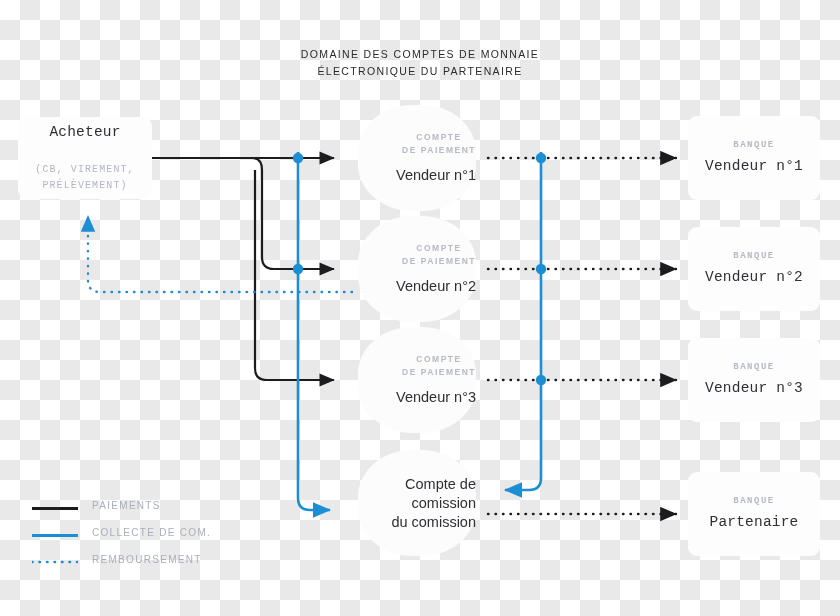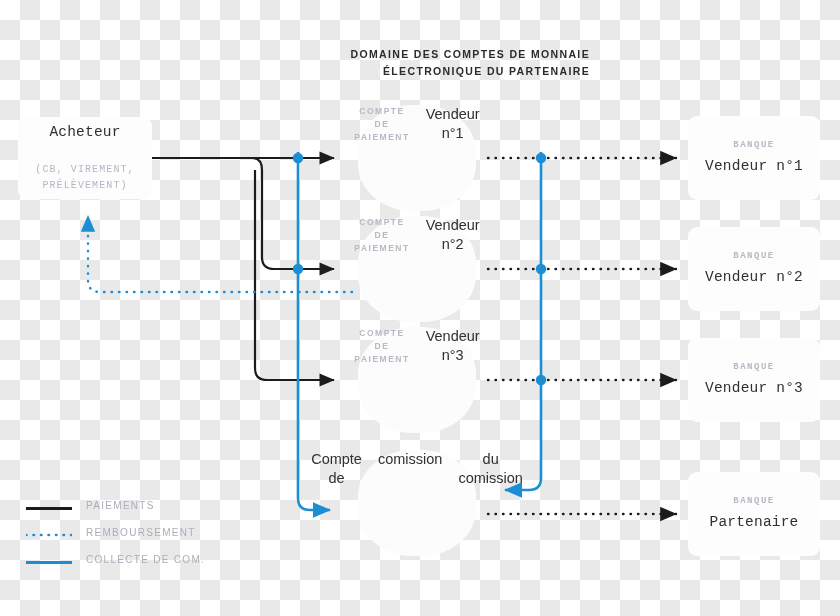--- a/index.html
+++ b/index.html
@@ -12,22 +12,22 @@
       linear-gradient(45deg,#e9e9e9 25%,transparent 25%,transparent 75%,#e9e9e9 75%),
       linear-gradient(45deg,#e9e9e9 25%,transparent 25%,transparent 75%,#e9e9e9 75%);
     background-size:40px 40px;
     background-position:0 0,20px 20px;
   }
   .stage{position:absolute;left:0;top:0;width:840px;height:616px;}
   .svg-layer{position:absolute;left:0;top:0;width:840px;height:616px;}
 
   .title{
     position:absolute;left:250px;top:46px;width:340px;
-    text-align:right;
-    font-size:10.5px;letter-spacing:1.35px;font-weight:700;
+    text-align:center;
+    font-size:10.5px;letter-spacing:1.35px;font-weight:400;
     color:#2b2b2e;line-height:17px;
   }
   .title div{white-space:nowrap;}
 
   .card{
     position:absolute;background:#fdfdfd;border-radius:9px;
     display:flex;flex-direction:column;align-items:center;justify-content:center;
     text-align:center;
     font-family:Liberation Mono, monospace;
   }
@@ -36,31 +36,30 @@
     text-transform:uppercase;margin-bottom:7px;
   }
   .card .main{font-size:14.5px;color:#2f3034;letter-spacing:.2px;line-height:19px;}
   .card .sub{
     font-size:10px;letter-spacing:1.1px;color:#b2b7c3;line-height:16px;margin-top:20px;
   }
 
   .node{
     position:absolute;background:#fcfcfc;
     border-radius:46% 46% 46% 46% / 44% 44% 44% 44%;
-    display:flex;flex-direction:row;align-items:flex-start;justify-content:center;
+    display:flex;flex-direction:column;align-items:flex-end;justify-content:center;
     text-align:center;
-    gap:16px;
   }
   .node .kicker{
     font-size:8.5px;letter-spacing:1.5px;font-weight:600;color:#b6bac4;
     line-height:13px;margin-bottom:9px;
   }
   .node .main{font-size:14.5px;color:#2f3034;line-height:19px;}
 
-  .legend{position:absolute;left:26px;top:495px;width:240px;}
+  .legend{position:absolute;left:32px;top:495px;width:240px;}
   .legend-row{position:relative;height:27px;}
   .legend-swatch{position:absolute;left:0;top:11px;width:46px;height:4px;}
   .legend-label{
     position:absolute;left:60px;top:5px;
     font-size:10px;letter-spacing:1.3px;color:#a9aeb9;font-weight:500;white-space:nowrap;
   }
 </style>
 </head>
 <body>
 
@@ -173,24 +172,24 @@
     <div class="kicker">BANQUE</div>
     <div class="main">Partenaire</div>
   </div>
 
   <div class="legend">
     <div class="legend-row">
       <div class="legend-swatch" style="background:#1c1c1e;height:2.6px;top:12px;"></div>
       <div class="legend-label">PAIEMENTS</div>
     </div>
     <div class="legend-row">
+      <div class="legend-swatch" style="background:#1b8ed4;height:2.8px;top:12px;"></div>
+      <div class="legend-label">COLLECTE DE COM.</div>
+    </div>
+    <div class="legend-row">
       <svg class="legend-swatch" style="height:6px;top:10px;" viewBox="0 0 46 6">
         <path d="M0,3 L46,3" stroke="#1b8ed4" stroke-width="2.6" stroke-linecap="round" stroke-dasharray="0.5 7"></path>
       </svg>
       <div class="legend-label">REMBOURSEMENT</div>
-    </div>
-    <div class="legend-row">
-      <div class="legend-swatch" style="background:#1b8ed4;height:2.8px;top:12px;"></div>
-      <div class="legend-label">COLLECTE DE COM.</div>
     </div>
   </div>
 
 </div>
 
 </body></html>

